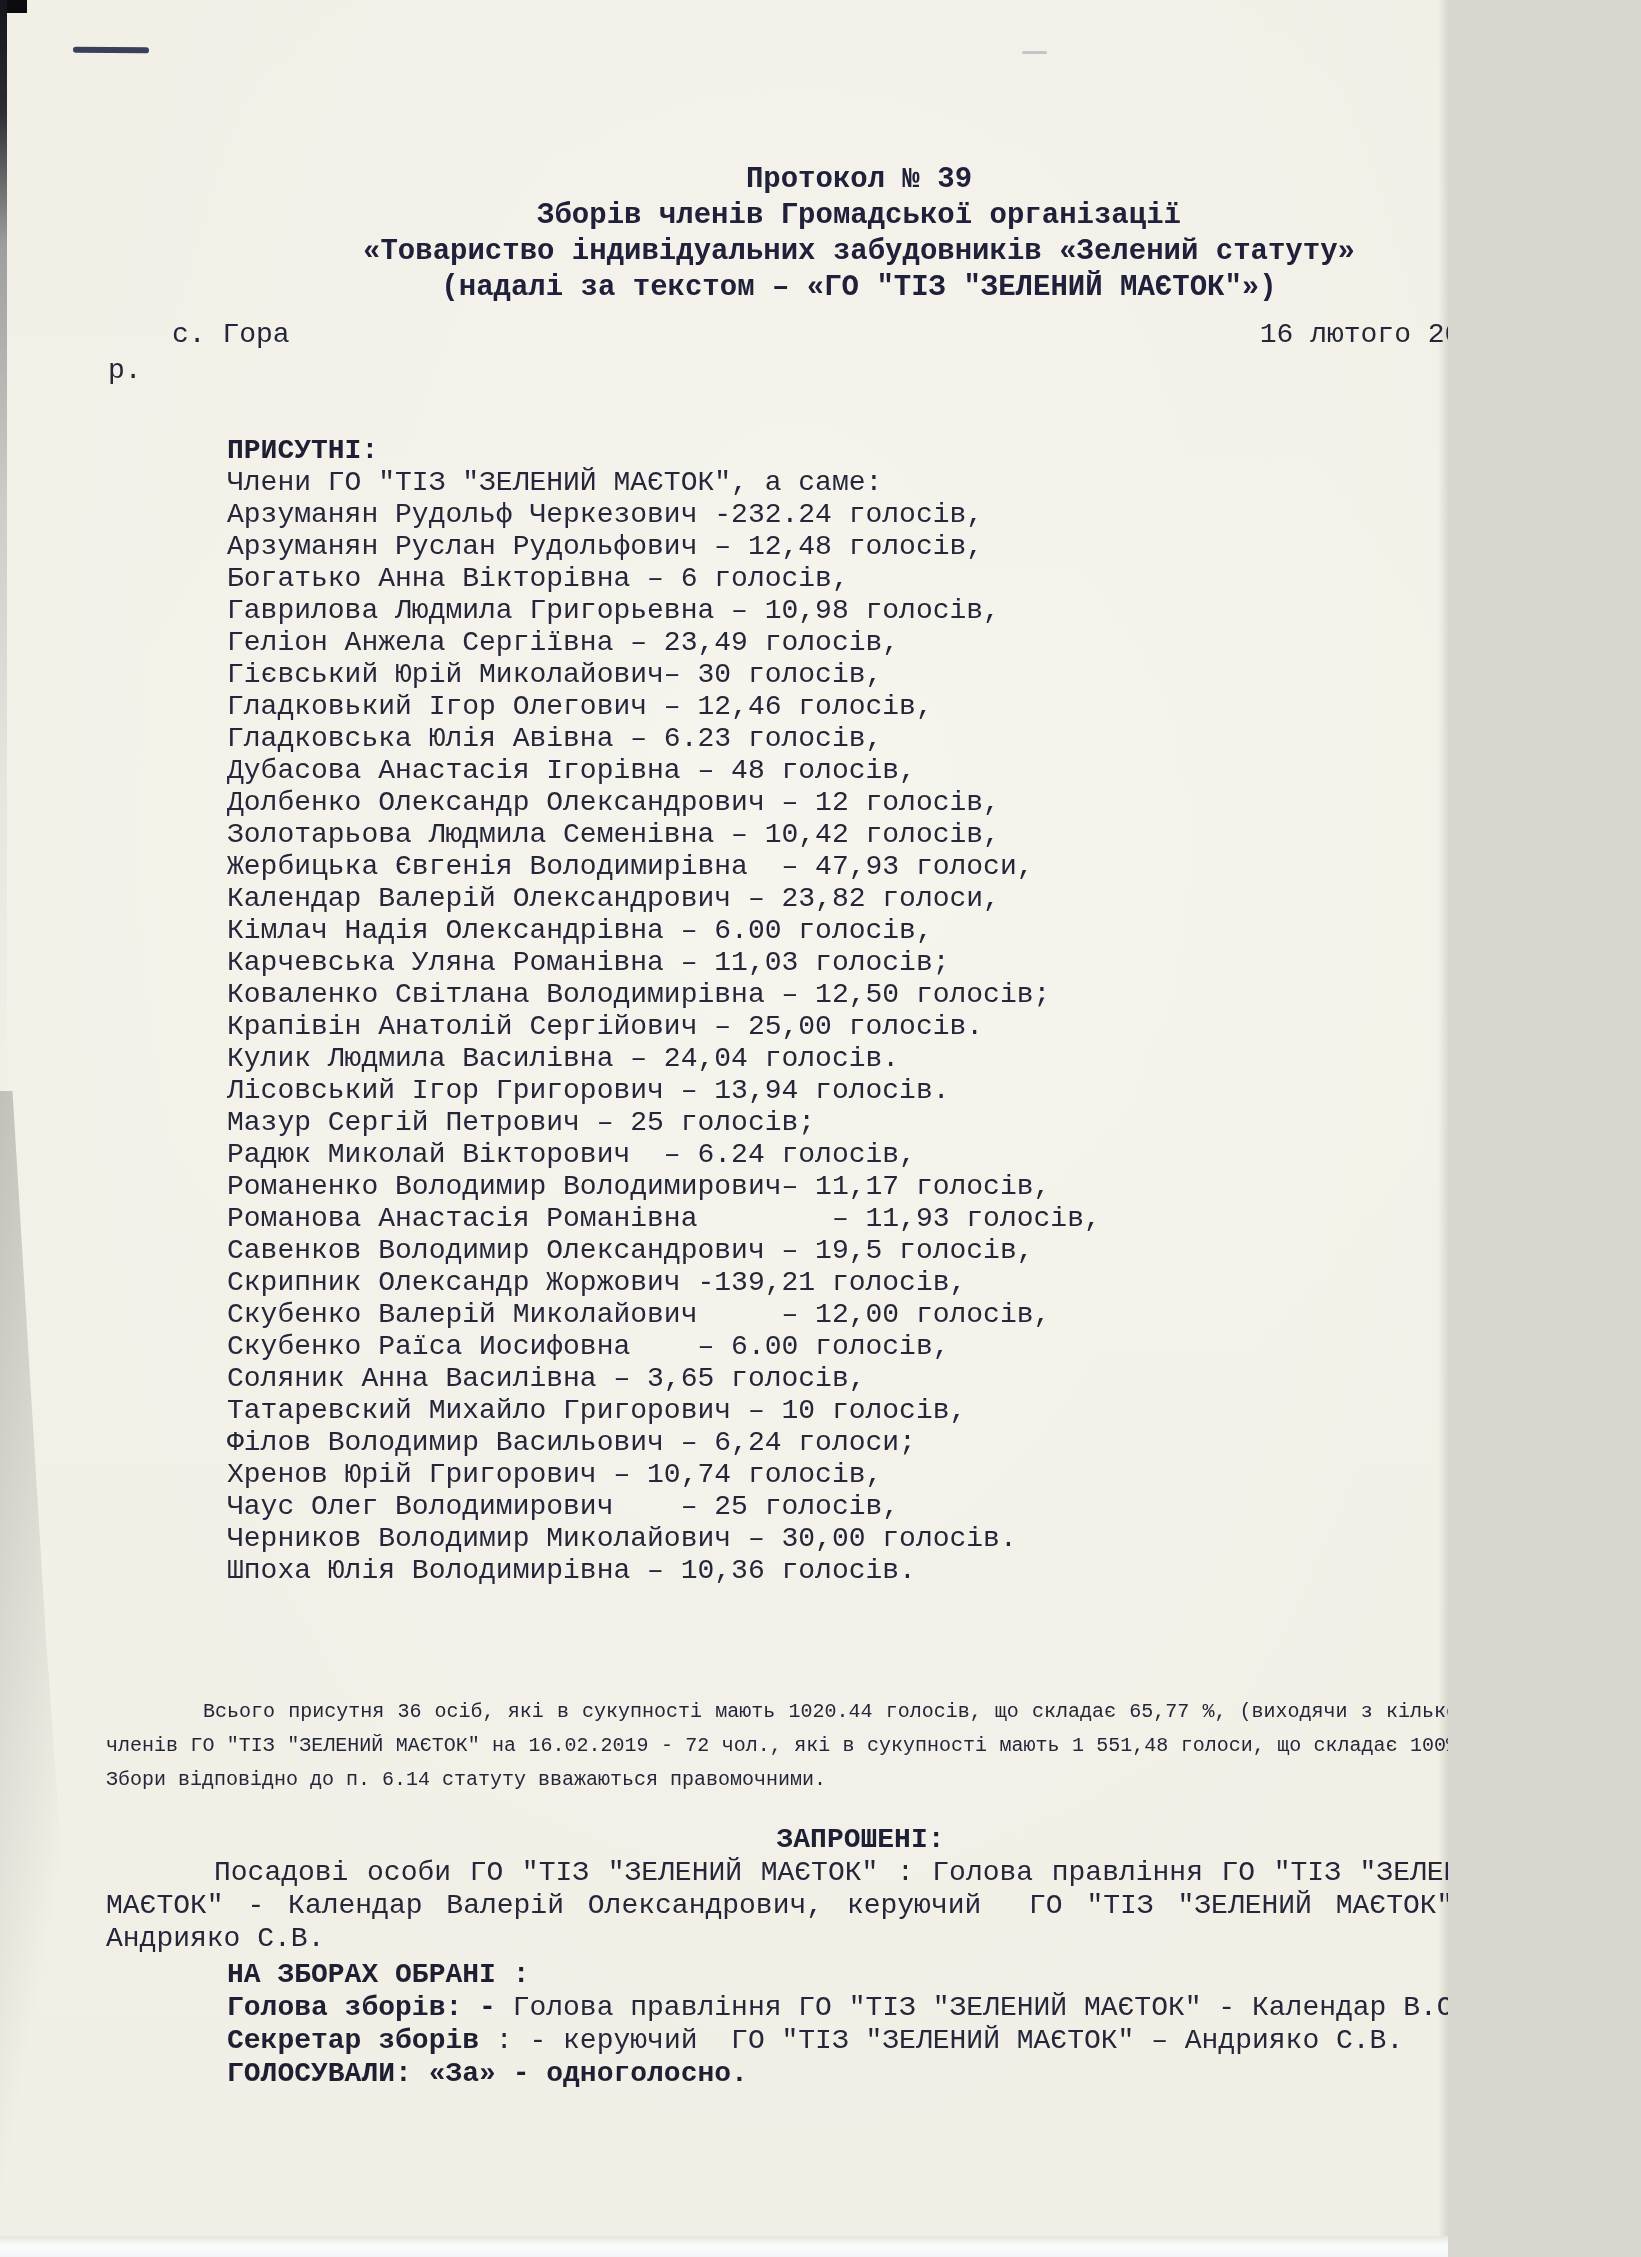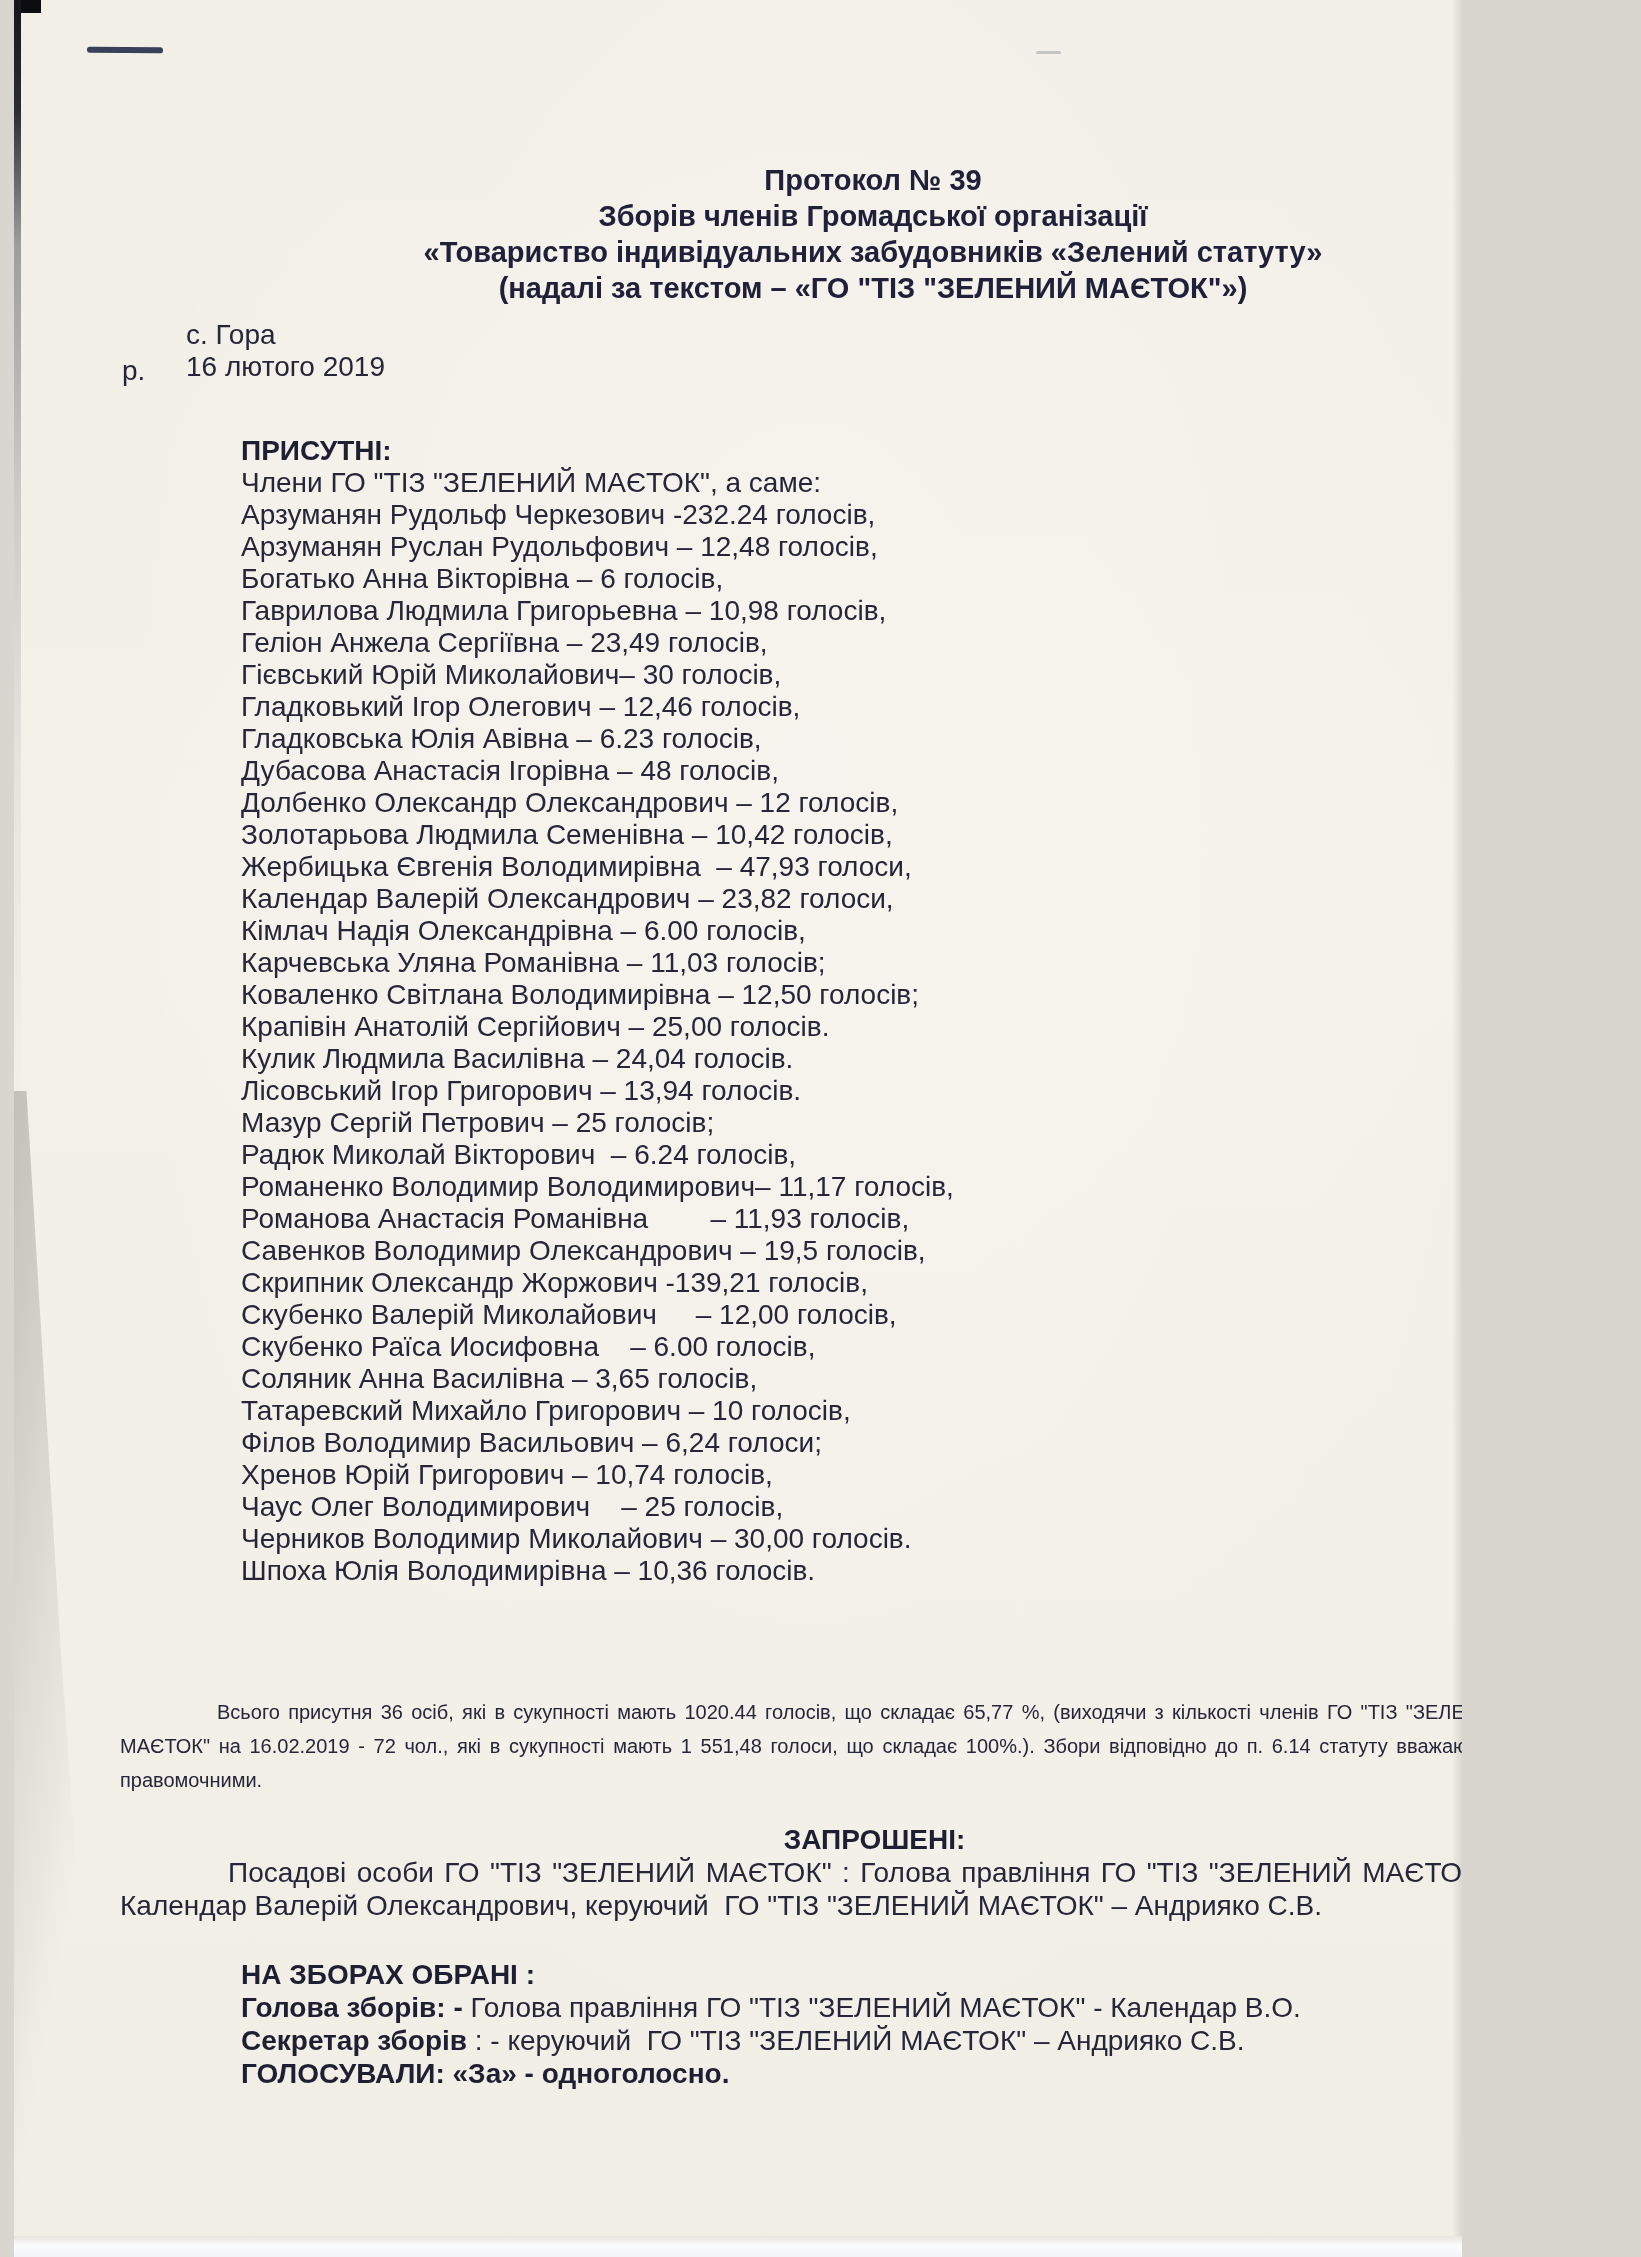--- a/index.html
+++ b/index.html
@@ -3,40 +3,39 @@
 <meta charset="utf-8">
 <style>
   html,body{margin:0;padding:0;background:#d8d6cf;}
   .page{
     position:relative;
     width:1448px;height:2257px;
     background:
       radial-gradient(ellipse at 55% 35%, rgba(255,255,255,0.25), rgba(0,0,0,0) 70%),
       linear-gradient(to bottom, #f1efe6 0%, #f3f1e8 40%, #f0eee5 100%);
     overflow:hidden;
-    font-family:Liberation Sans, sans-serif;
+    font-family:Liberation Mono, monospace;
     color:#26263a;
-    margin-left:14px;
   }
   
   .corner-black{position:absolute;left:0;top:0;width:27px;height:12.6px;background:#0c0c10;}
   .edge-left{position:absolute;left:0;top:0;width:6.8px;height:1110px;
     background:linear-gradient(to bottom,#15151b 0%,#2c2c33 10%,rgba(90,90,98,.55) 22%,rgba(120,120,126,.3) 45%,rgba(140,140,145,.12) 70%,rgba(0,0,0,0) 100%);}
   .pen-mark{position:absolute;left:73px;top:47px;width:76px;height:5.8px;background:#39415a;border-radius:2.9px;transform:rotate(.6deg);}
   .dash-topright{position:absolute;left:1022px;top:51px;width:25px;height:2.9px;background:rgba(100,105,125,.32);border-radius:1.9px;}
   .curl-shadow{position:absolute;left:0;top:1091px;width:89px;height:1149px;
     background:linear-gradient(100deg, rgba(146,144,137,.5) 0%, rgba(146,144,137,.22) 38%, rgba(146,144,137,0) 68%);
     clip-path:polygon(0 0, 14% 0, 52% 48%, 100% 100%, 0 100%);}
   .edge-right{position:absolute;right:0;top:0;width:9.7px;height:2257px;background:linear-gradient(to left, rgba(175,172,160,.35), rgba(0,0,0,0));}
   .bottom-strip{position:absolute;left:0;top:2236px;width:1641px;height:21px;
     background:linear-gradient(to bottom,#e7e5dc 0%,#fafbfc 45%,#f2f5f8 100%);}
   
   .title-block{position:absolute;left:193px;top:162px;width:1332px;text-align:center;
     font-weight:bold;font-size:29px;line-height:36px;color:#20203a;}
-  .place-date{position:absolute;left:172px;top:319px;width:1323px;display:flex;justify-content:space-between;font-size:28px;flex-direction:column;}
+  .place-date{position:absolute;left:172px;top:319px;width:1323px;display:flex;justify-content:space-between;font-size:28px;}
   .year-suffix{position:absolute;left:108px;top:355px;font-size:28px;}
   .presence-block{position:absolute;left:227px;top:435px;width:1274px;font-size:28px;line-height:32px;}
   .presence-heading{font-weight:bold;color:#1f1f33;}
   .member{white-space:pre;}
   .summary-par{position:absolute;left:106px;top:1695px;width:1388px;font-size:20px;line-height:34px;
     text-align:justify;text-indent:97px;}
   .invited-block{position:absolute;left:106px;top:1823px;width:1388px;font-size:28px;line-height:33px;}
   .invited-heading{font-weight:bold;color:#1f1f33;margin-left:121px;text-align:center;}
   .invited-text{text-align:justify;text-indent:108px;}
   .elected-block{position:absolute;left:106px;top:1958px;width:1388px;font-size:28px;line-height:33px;}

